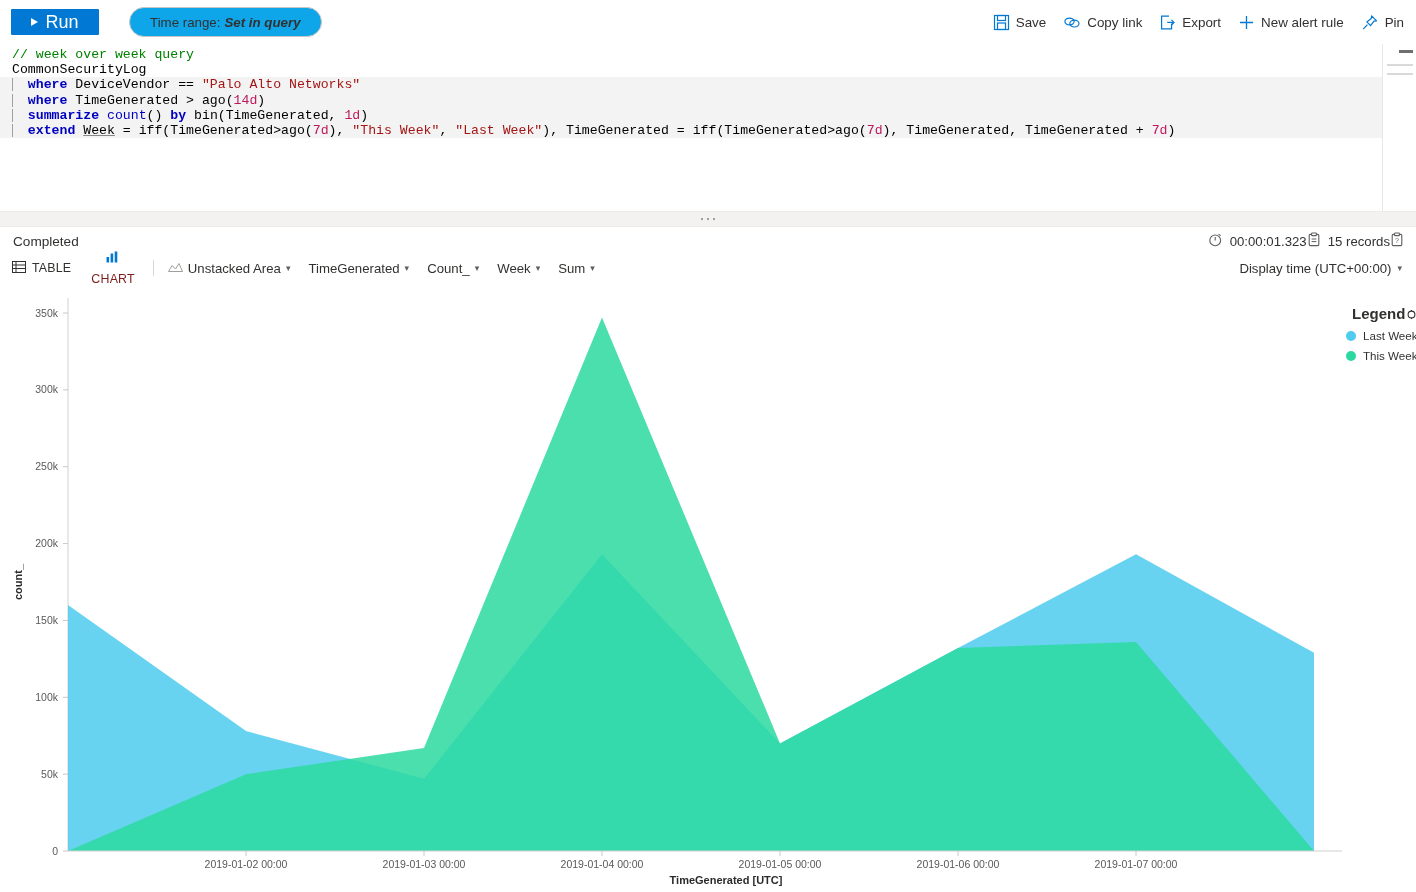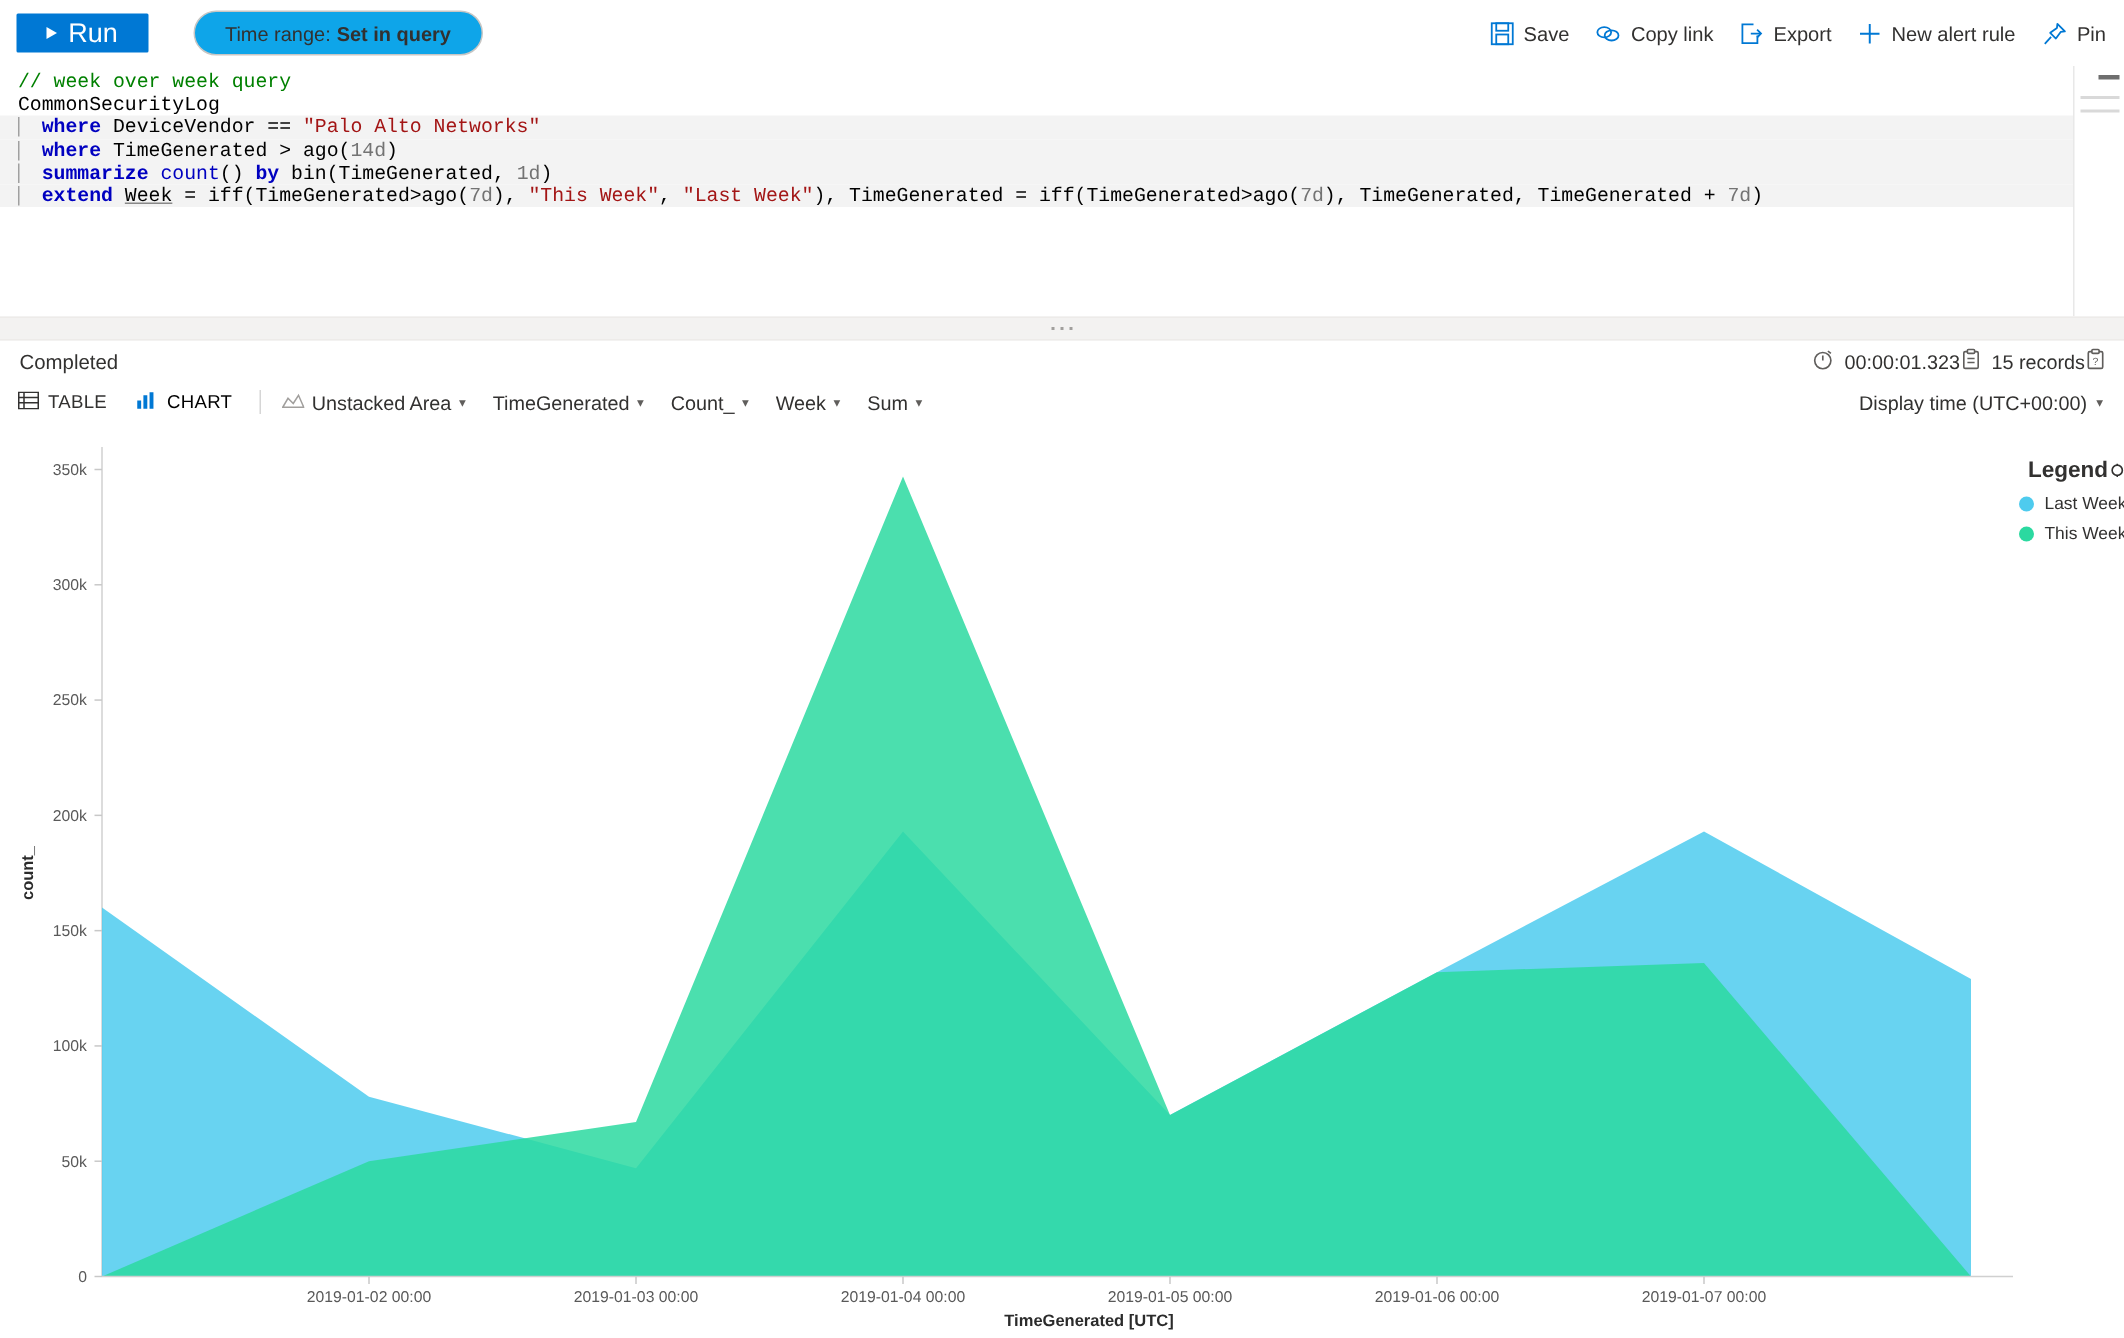--- a/index.html
+++ b/index.html
@@ -29,21 +29,21 @@
   #run-button .tri {
     width: 0; height: 0; border-left: 7px solid #fff;
     border-top: 4.5px solid transparent; border-bottom: 4.5px solid transparent;
   }
   #time-range {
     margin-left: 30px; height: 30px; padding: 0 20px;
     border: 1px solid #c8c6c4; border-radius: 15px;
     display: flex; align-items: center; background: #0ea5e9;
     font-size: 13.3px; color: #323130; cursor: pointer; white-space: nowrap;
   }
-  #time-range .tr-strong { font-weight: bold; margin-left: 4px; }
+  #time-range .tr-strong { font-weight: bold; margin-left: 4px; font-style: italic; }
 
   #toolbar-right {
     margin-left: auto; margin-right: 12px;
     display: flex; align-items: center; gap: 17px;
   }
   .tb-item {
     display: flex; align-items: center; gap: 6px;
     font-size: 13.4px; color: #323130; cursor: pointer; white-space: nowrap;
   }
   .tb-item svg { display: block; }
@@ -56,21 +56,21 @@
   }
   #editor-lines { padding-top: 3px; }
   .code-line { height: 15.2px; white-space: pre; padding-left: 12px; position: relative; }
   .code-line.hl { background: #f3f3f3; }
   .gutter-bar {
     position: absolute; left: 12px; top: 1px; width: 1px; height: 13px; background: #a0a0a0;
   }
   .kw-comment { color: #008000; }
   .kw-op      { color: #0000c0; font-weight: bold; }
   .kw-str     { color: #a31515; }
-  .kw-num     { color: #737373; }
+  .kw-num     { color: #be185d; }
   .kw-fn      { color: #0000c0; }
   .kw-plain   { color: #000000; }
   .kw-under   { text-decoration: underline; text-decoration-style: solid; text-decoration-color:#888; }
   #editor-minimap {
     position: absolute; right: 0; top: 0; width: 34px; height: 167px;
     border-left: 1px solid #e8e8e8; background: #fff;
   }
   .mm-line { position: absolute; left: 4px; height: 2px; background: #d9d9d9; }
   .mm-thumb { position: absolute; right: 3px; top: 6px; width: 14px; height: 3px; background: #6e6e6e; }
 
@@ -95,21 +95,21 @@
   
   #view-toolbar {
     position: absolute; left: 0; top: 255px; width: 1416px; height: 26px;
     display: flex; align-items: center;
   }
   .view-tab {
     display: flex; align-items: center; gap: 6px;
     font-size: 12.4px; letter-spacing: .2px; cursor: pointer; color: #323130;
   }
   #tab-table { margin-left: 12px; }
-  #tab-chart { margin-left: 20px; color: #000000; }
+  #tab-chart { margin-left: 20px; color: #7f1d1d; flex-direction: column; }
   .vt-sep { width: 1px; height: 16px; background: #d6d6d6; margin: 0 14px 0 18px; }
   .vt-dd {
     display: flex; align-items: center; gap: 5px;
     font-size: 13.2px; color: #323130; cursor: pointer; margin-right: 18px; white-space: nowrap;
   }
   .caret { font-size: 9px; color: #605e5c; line-height: 1; }
   #display-time {
     margin-left: auto; margin-right: 14px; display: flex; align-items: center; gap: 6px;
     font-size: 13.2px; color: #323130; cursor: pointer;
   }

